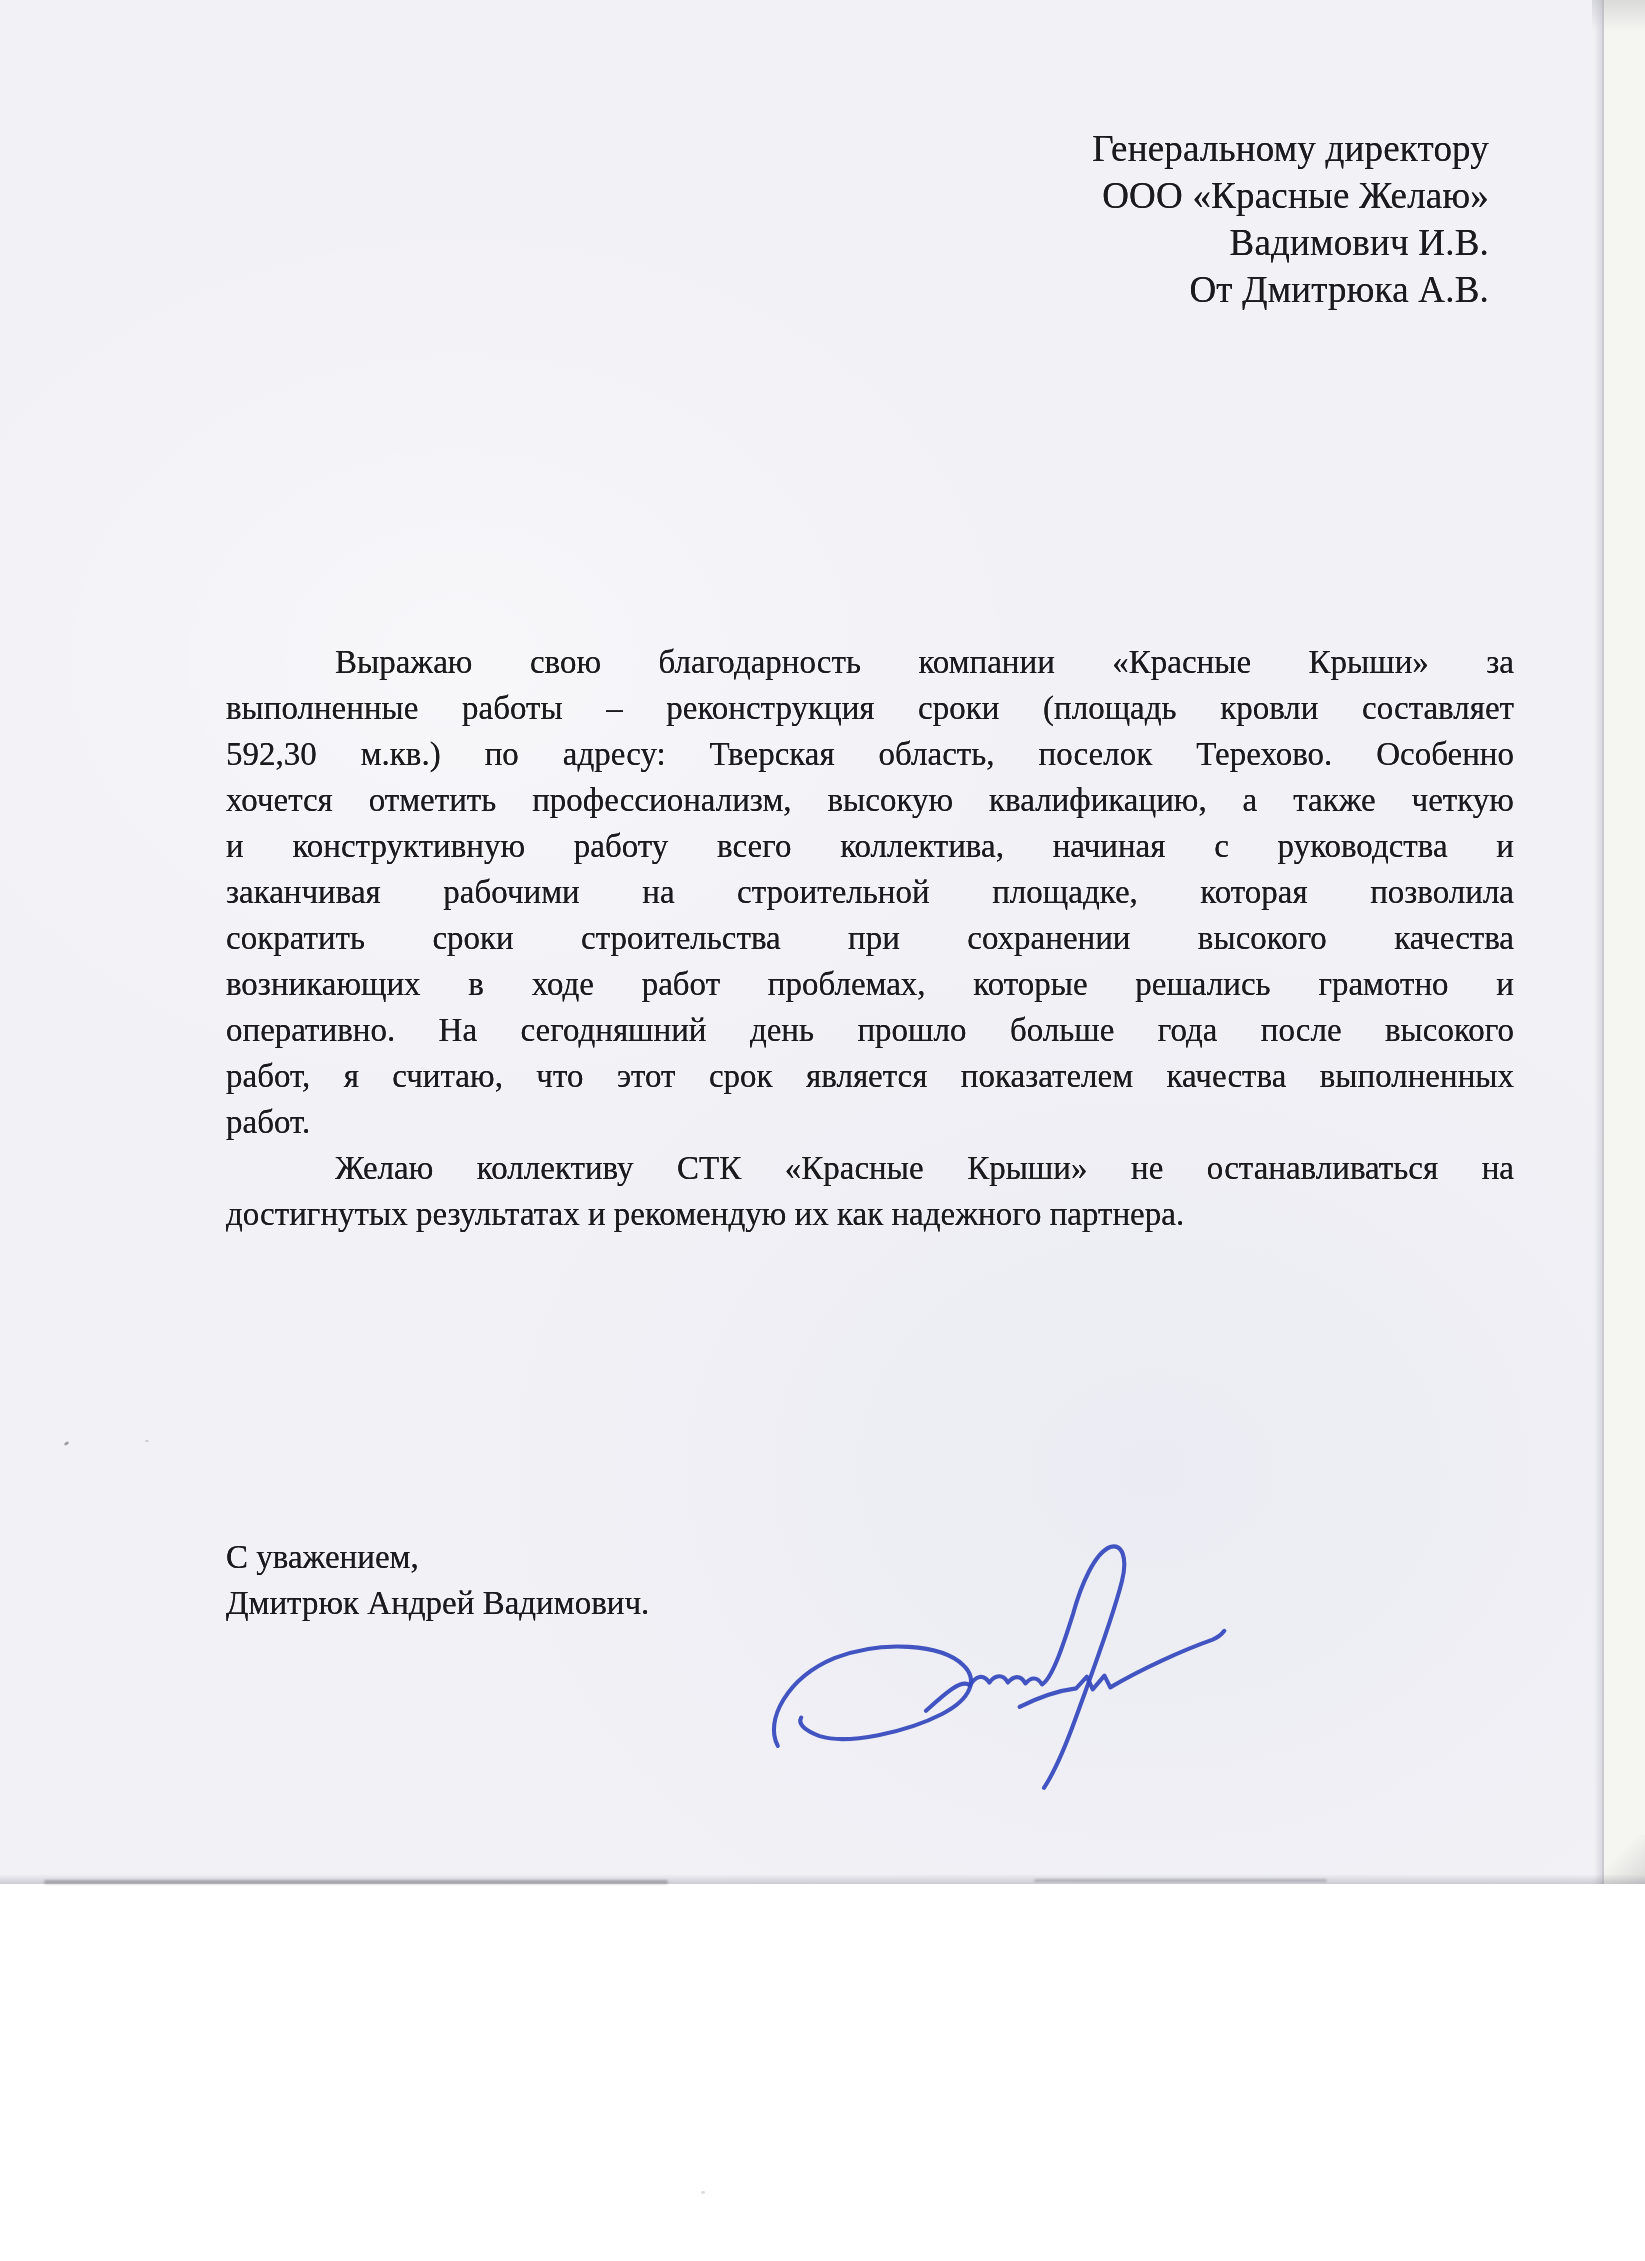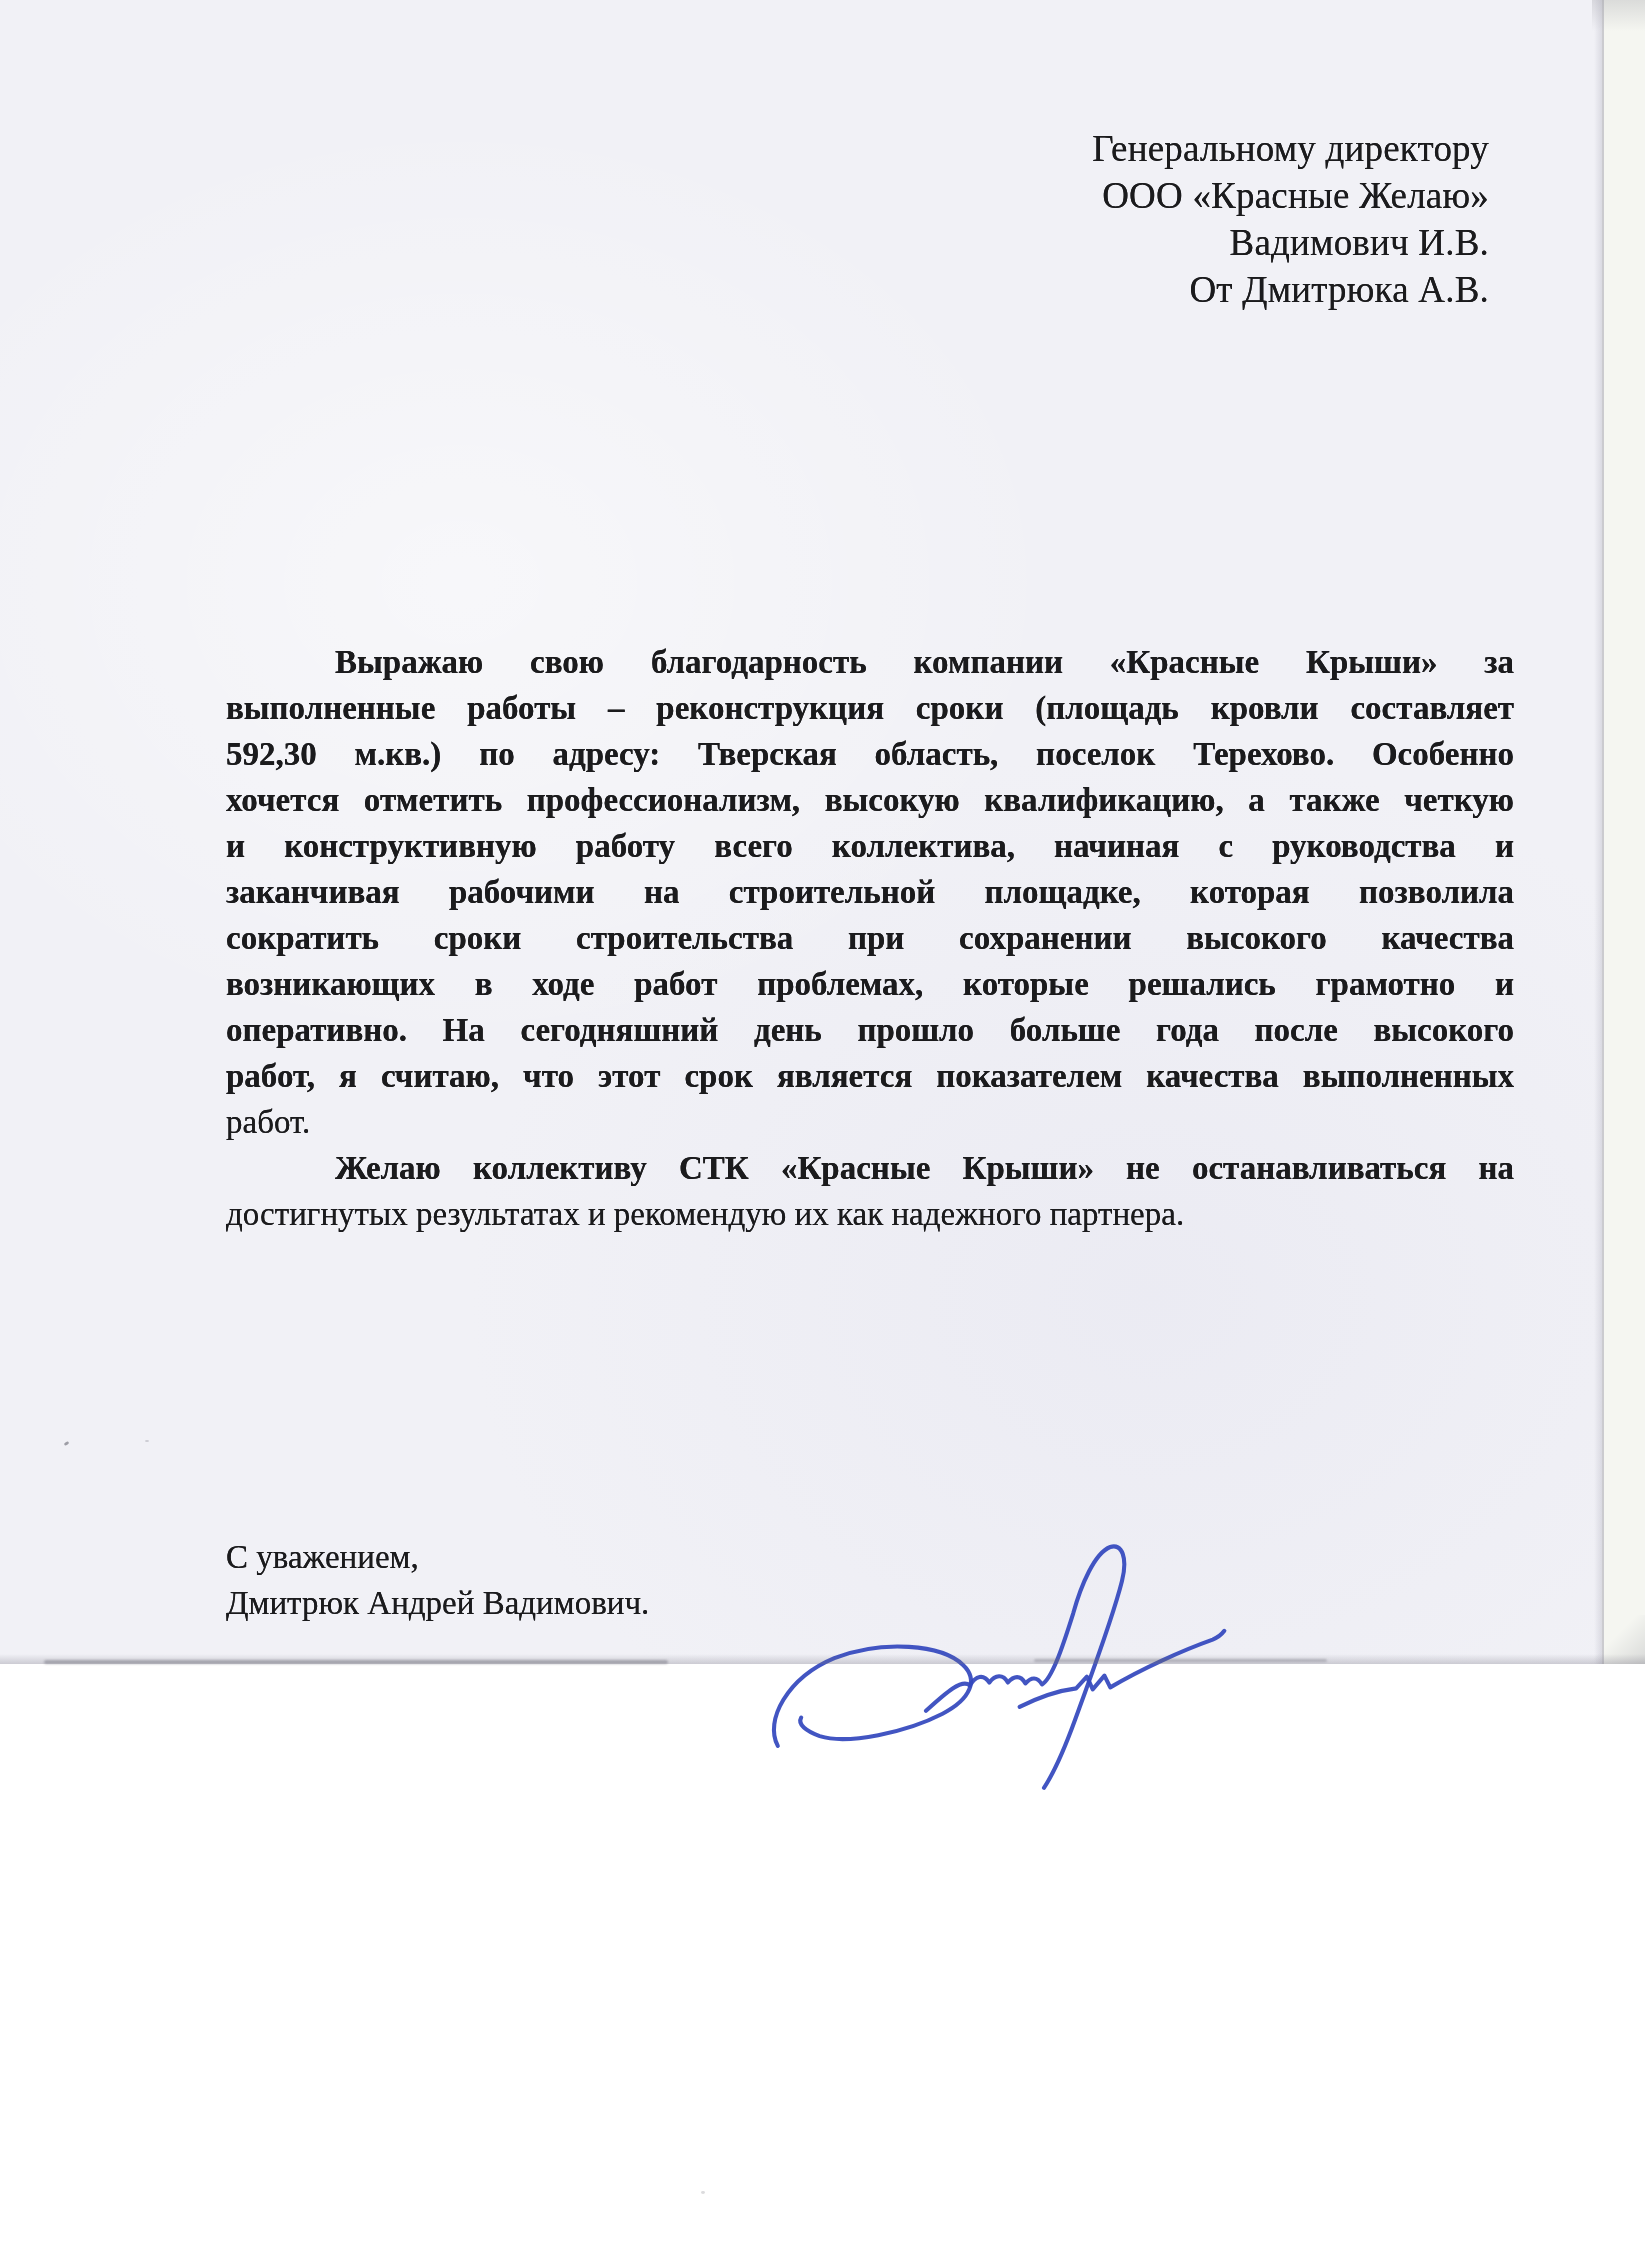--- a/index.html
+++ b/index.html
@@ -1,21 +1,21 @@
 <!DOCTYPE html>
 <html lang="ru"><head>
 <meta charset="utf-8">
 <style>
   html, body { margin: 0; padding: 0; }
   body { width: 1645px; height: 2262px; overflow: hidden; }
 
   .page {
     position: relative;
     width: 1645px;
-    height: 1664px;
+    height: 1884px;
     background:
       radial-gradient(ellipse 878px 683px at 28% 35%, rgba(255,255,255,0.45), rgba(255,255,255,0) 70%),
       radial-gradient(ellipse 975px 780px at 70% 78%, rgba(226,226,238,0.40), rgba(226,226,238,0) 70%),
       #f1f1f6;
     font-family: "Liberation Serif", "DejaVu Serif", serif;
     color: #1b1b1d;
   }
 
   
   .scan-strip {
@@ -82,21 +82,21 @@
     width: 1288px;
     font-size: 33px;
   }
   .letter-body .line {
     height: 46px;
     line-height: 46px;
     text-align: justify;
     overflow: hidden;
     white-space: normal;
   }
-  .letter-body .line.justify { text-align-last: justify; font-weight: bold; }
+  .letter-body .line.justify { text-align-last: justify; }
   .letter-body .line.indent  { padding-left: 109px; }
 
   .closing {
     position: absolute;
     left: 226px;
     top: 1534px;
     font-size: 33px;
     line-height: 46px;
   }
 

